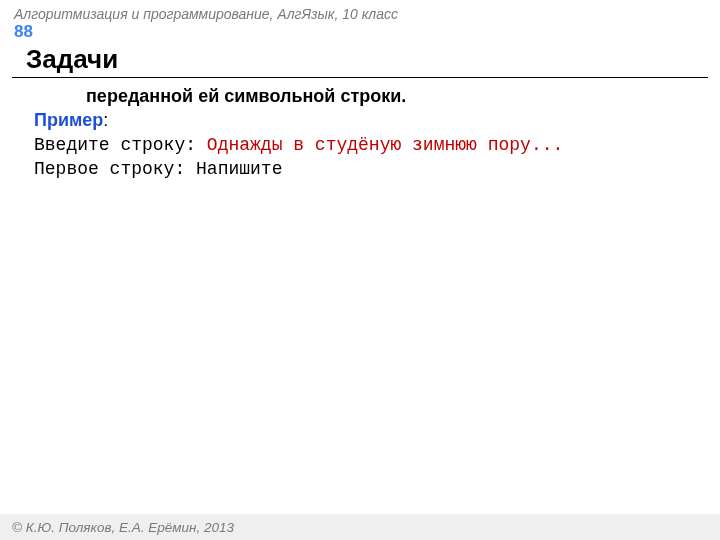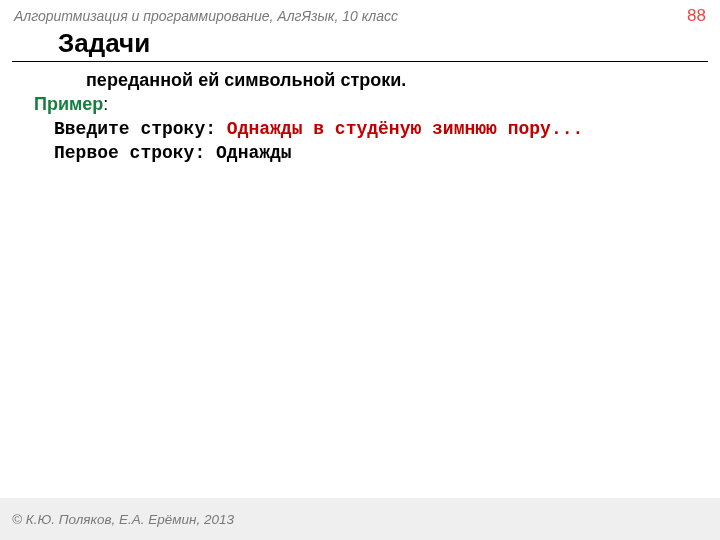--- a/index.html
+++ b/index.html
@@ -10,31 +10,32 @@
     position: relative;
     color: #000;
   }
   .header {
     padding: 6px 14px 0 14px;
     color: #7a7a7a;
     font-style: italic;
     font-size: 14px;
     display: flex;
     justify-content: space-between;
-    align-items: center;
+    align-items: flex-start;
+    flex-direction: column;
   }
   .page-num {
     font-style: normal;
-    font-weight: normal;
-    color: #ef4444;
+    font-weight: bold;
+    color: #3b82f6;
     font-size: 17px;
   }
   .title-wrap {
-    margin: 2px 0 0 16px;
-    padding: 0 14px 2px 42px;
+    margin: 2px 0 0 0;
+    padding: 0 14px 2px 26px;
   }
   .title {
     font-size: 26px;
     font-weight: bold;
     color: #000;
   }
   .divider {
     margin: 0 12px 0 12px;
     border: none;
     border-top: 1px solid #000;
@@ -42,42 +43,41 @@
   .content {
     padding: 6px 18px 0 34px;
     font-size: 18px;
     line-height: 1.35;
   }
   .task-label {
     color: #1f5fbf;
     font-weight: bold;
   }
   .example-label {
-    color: #15803d;
+    color: #1d4ed8;
     font-weight: bold;
   }
   .mono {
     font-family: "Courier New", Courier, monospace;
-    font-weight: bold;
+    font-weight: normal;
     font-size: 18px;
     white-space: pre;
-    margin-left: 20px;
   }
   .red { color: #c00000; }
   .task-text {
     color: #000;
   }
   .indent-line {
     padding-left: 52px;
     font-weight: bold;
   }
   .footer {
     position: absolute;
     left: 0; right: 0; bottom: 0;
-    height: 42px;
+    height: 26px;
     background: #efefef;
     color: #7a7a7a;
     font-size: 13.5px;
     font-style: italic;
     display: flex;
     align-items: center;
     padding: 0 12px;
     gap: 18px;
     margin-top: 36px;
   }
@@ -96,18 +96,18 @@
 <hr class="divider">
 
 <div class="content">
   <div class="indent-line task-text">переданной ей символьной строки.</div>
 
   <div>
     <span class="example-label">Пример</span><span class="task-text">:</span>
   </div>
 
   <div class="mono"><span>Введите строку: </span><span class="red">Однажды в студёную зимнюю пору...</span></div>
-  <div class="mono"><span>Первое строку: </span><span>Однажды</span></div>
+  <div class="mono"><span>Первое строку: </span><span>Напишите</span></div>
 </div>
 
 <div class="footer">
   <span>© К.Ю. Поляков, Е.А. Ерёмин, 2013</span>
 </div>
 
 </body></html>

